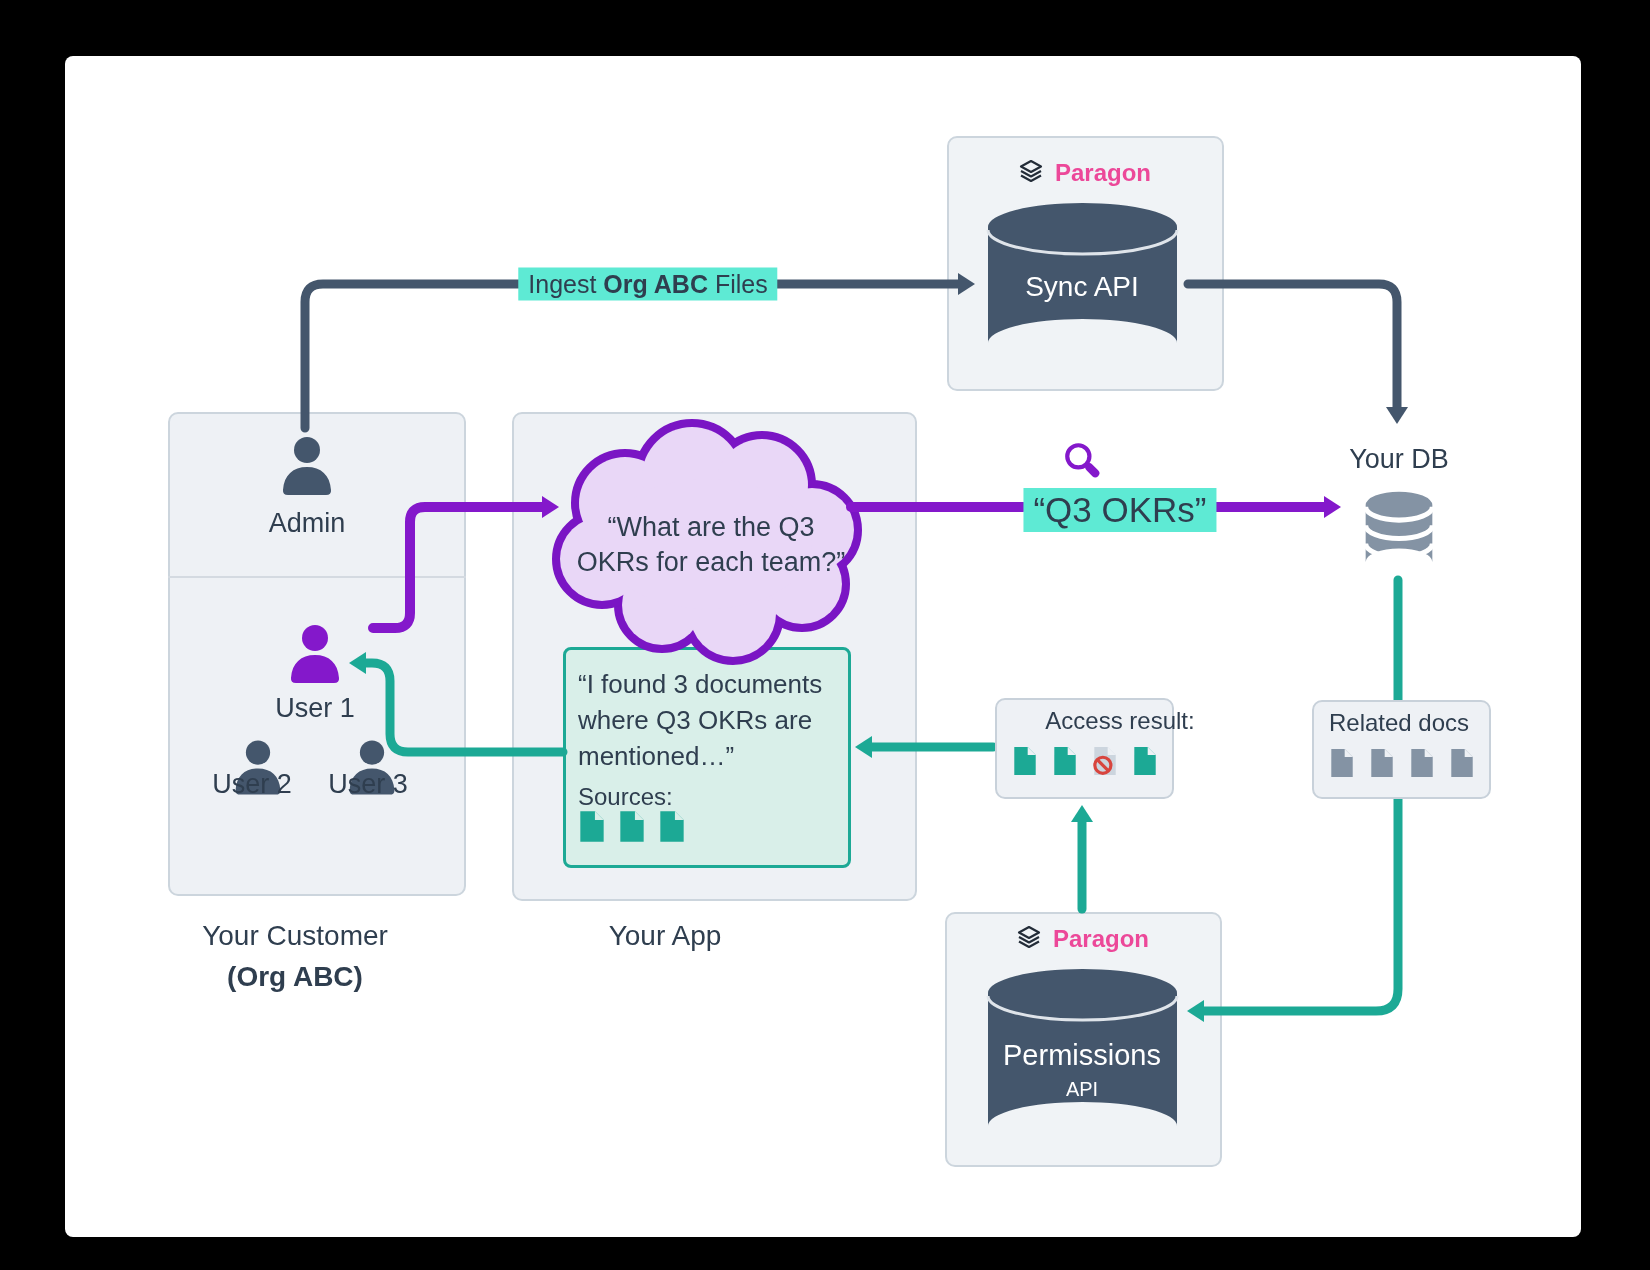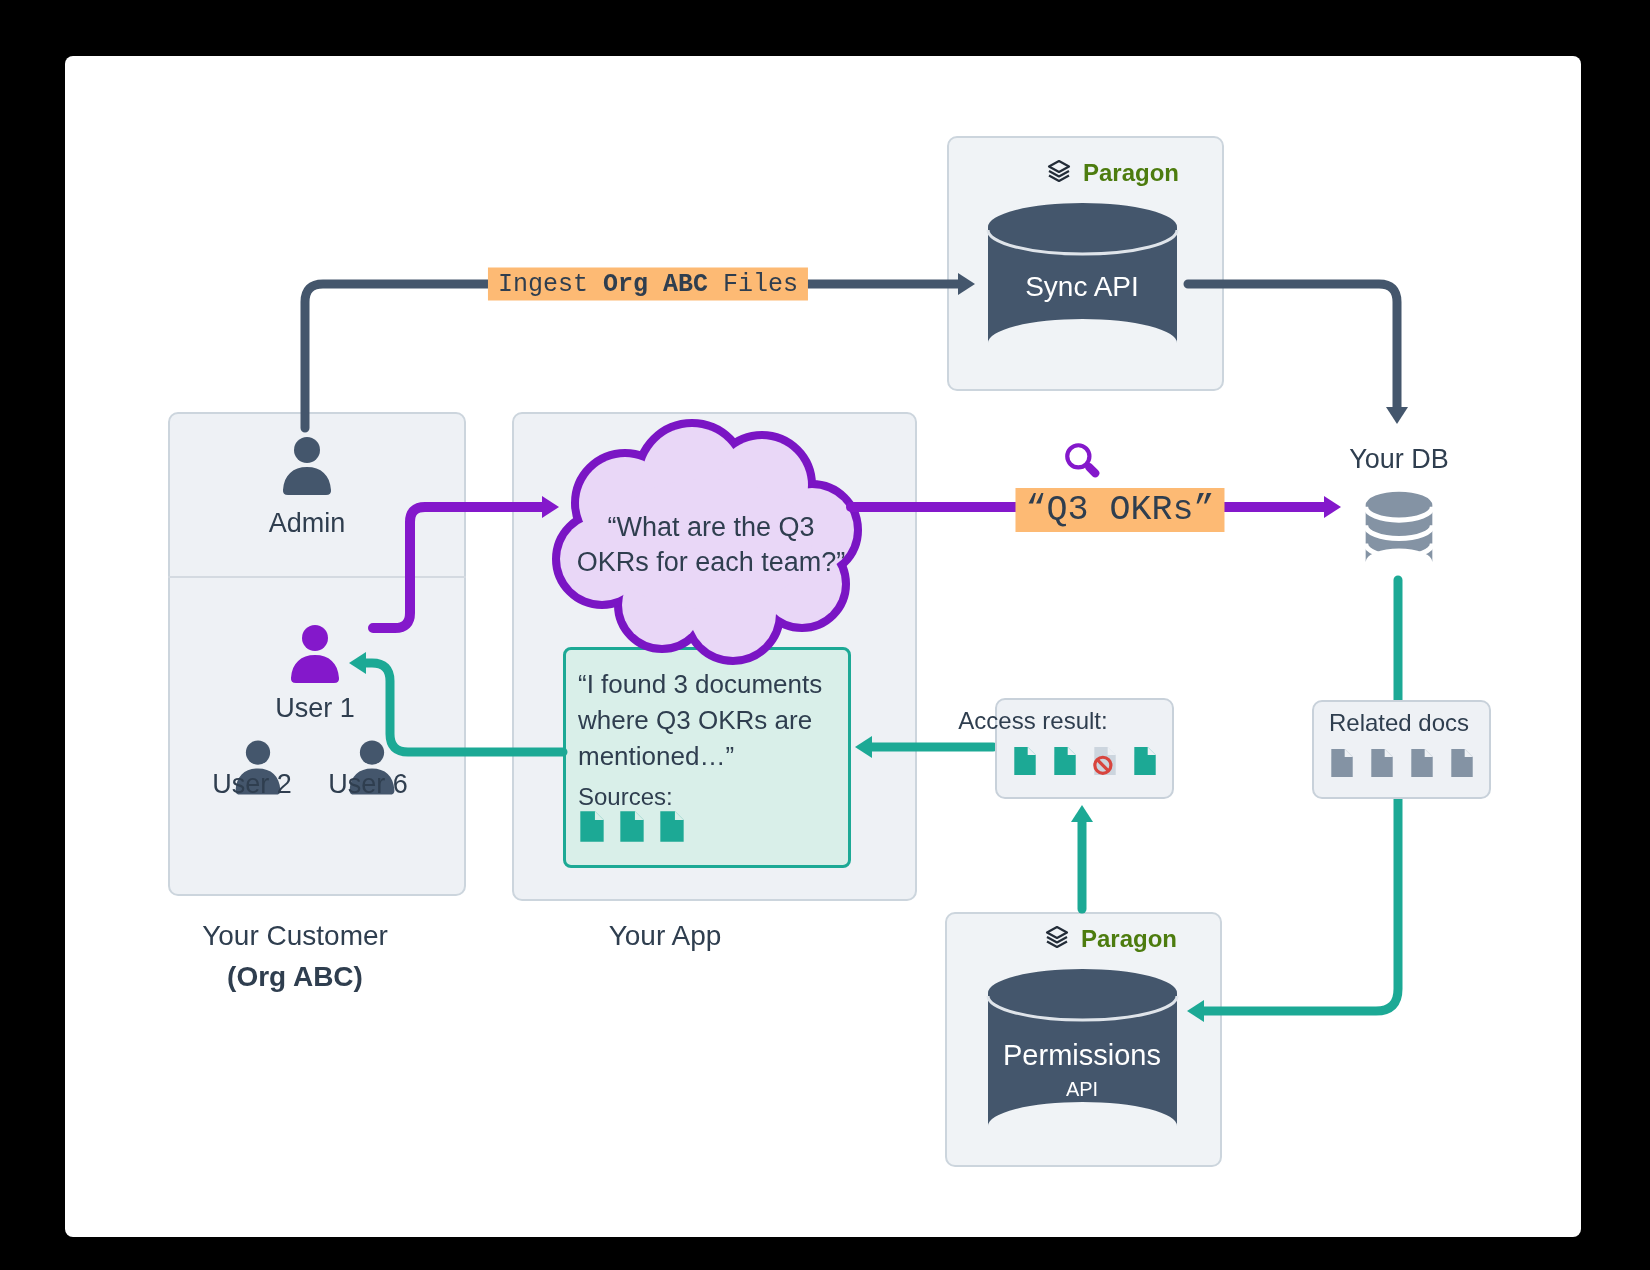--- a/index.html
+++ b/index.html
@@ -5,28 +5,28 @@
   html,body{margin:0;padding:0;background:#000;width:1650px;height:1270px;overflow:hidden;
     font-family:"Liberation Sans", sans-serif;}
   #canvas{position:absolute;left:65px;top:56px;width:1516px;height:1181px;background:#ffffff;
     border-radius:8px;}
   .abs{position:absolute;}
   .bigbox{position:absolute;background:#eef1f5;border:2px solid #ccd5dd;border-radius:10px;z-index:1;}
   .smallbox{position:absolute;background:#eef1f5;border:2px solid #c8d1da;border-radius:10px;z-index:3;}
   #arrows{position:absolute;left:0;top:0;z-index:2;}
   .txt{position:absolute;z-index:4;color:#2f3e4f;white-space:nowrap;}
   .ctr{transform:translate(-50%,-50%);}
-  .wbg{background:#fdba74;padding:2px 10px;font-family:Liberation Mono, monospace;}
+  .wbg{background:#5eead4;padding:2px 10px;}
   .cap{font-size:28px;}
   .nodelab{font-size:27px;}
   .white{color:#ffffff;font-weight:normal;}
   .icon{position:absolute;z-index:4;}
   .docrow{display:flex;gap:14px;justify-content:center;align-items:center;}
   .brandrow{position:absolute;z-index:4;display:flex;align-items:center;justify-content:center;gap:9px;
-    color:#4d7c0f;font-weight:bold;font-size:24px;padding-left:28px;}
+    color:#ec4899;font-weight:bold;font-size:24px;}
 </style>
 </head>
 <body>
 
 <div id="canvas">
 
   <div class="bigbox" style="left:103px;top:356px;width:294px;height:480px;"></div>
   <div class="abs" style="left:103px;top:520px;width:298px;height:2px;background:#d4dae1;z-index:1;"></div>
   <div class="bigbox" style="left:447px;top:356px;width:401px;height:485px;"></div>
   <div class="bigbox" style="left:882px;top:80px;width:273px;height:251px;background:#f0f3f6;"></div>
@@ -225,37 +225,37 @@
       </svg>
   </div>
 
   <div class="txt ctr wbg" style="left:583px;top:228px;font-size:25px;"><span>Ingest </span><b>Org ABC</b><span> Files</span></div>
 
   <div class="txt ctr white" style="left:1017px;top:231px;font-size:28px;">Sync API</div>
 
   <div class="txt ctr nodelab" style="left:242px;top:467px;">Admin</div>
   <div class="txt ctr nodelab" style="left:250px;top:652px;">User 1</div>
   <div class="txt ctr nodelab" style="left:187px;top:728px;">User 2</div>
-  <div class="txt ctr nodelab" style="left:303px;top:728px;">User 6</div>
+  <div class="txt ctr nodelab" style="left:303px;top:728px;">User 3</div>
 
   <div class="txt ctr cap" style="left:230px;top:880px;">Your Customer</div>
   <div class="txt ctr cap" style="left:230px;top:921px;font-weight:bold;">(Org ABC)</div>
   <div class="txt ctr cap" style="left:600px;top:880px;">Your App</div>
 
   <div class="txt ctr" style="left:646px;top:471px;font-size:27px;">“What are the Q3</div>
   <div class="txt ctr" style="left:646px;top:506px;font-size:27px;">OKRs for each team?”</div>
 
   <div class="txt" style="left:513px;top:613px;font-size:26px;">“I found 3 documents</div>
   <div class="txt" style="left:513px;top:649px;font-size:26px;">where Q3 OKRs are</div>
   <div class="txt" style="left:513px;top:685px;font-size:26px;">mentioned…”</div>
   <div class="txt" style="left:513px;top:727px;font-size:24px;">Sources:</div>
 
   <div class="txt ctr wbg" style="left:1055px;top:454px;font-size:35px;">“Q3 OKRs”</div>
   <div class="txt ctr" style="left:1334px;top:403px;font-size:27px;">Your DB</div>
 
   <div class="txt ctr" style="left:1334px;top:667px;font-size:24px;z-index:4;">Related docs</div>
-  <div class="txt ctr" style="left:968px;top:665px;font-size:24px;z-index:4;">Access result:</div>
+  <div class="txt ctr" style="left:1055px;top:665px;font-size:24px;z-index:4;">Access result:</div>
 
 
   <div class="txt ctr white" style="left:1017px;top:999px;font-size:29px;">Permissions</div>
   <div class="txt ctr white" style="left:1017px;top:1033px;font-size:20px;">API</div>
 
 </div>
 
 </body></html>

